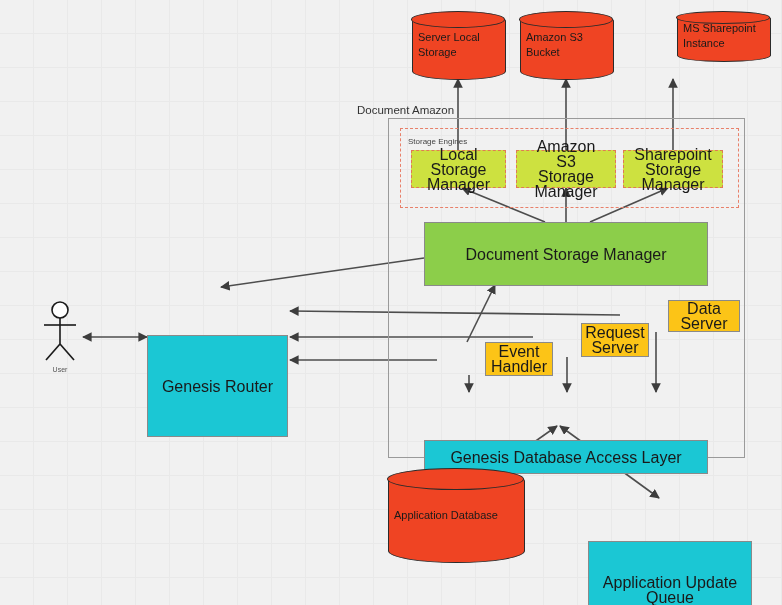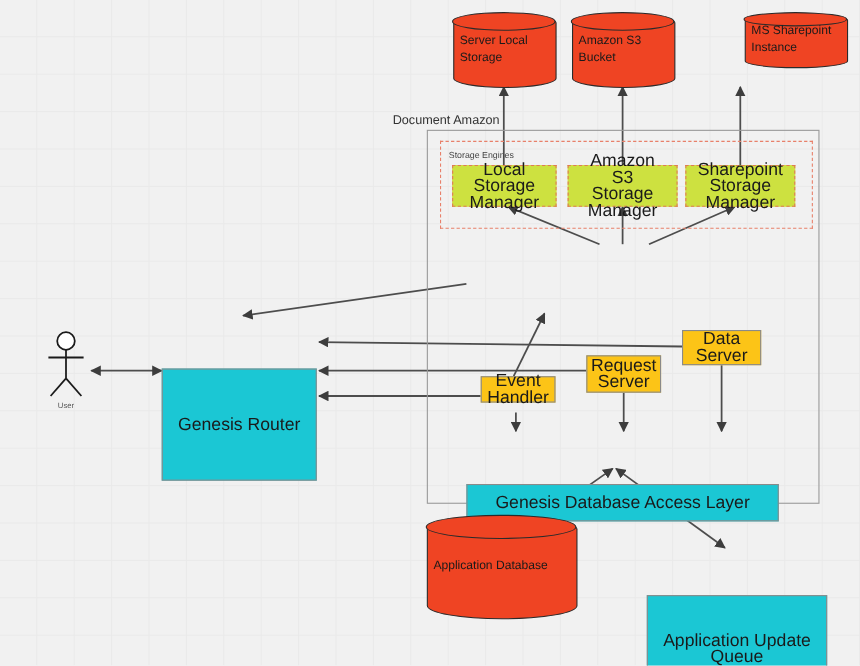--- a/index.html
+++ b/index.html
@@ -25,21 +25,21 @@
     display:flex;align-items:center;justify-content:center;
     text-align:center;
     color:#1a1a1a;
     font-size:16px;
     line-height:15px;
     padding:2px 12px;
   }
   .cyan{background:#1bc7d4;margin-top:48px;}
   .green{background:#8cce4a;}
   .lime{background:#cde140;border:1px dashed #e07a55;}
-  .amber{background:#fcc417;}
+  .amber{background:#fcc417;margin-left:48px;}
   .cyl-wrap{position:absolute;}
   .cyl{
     position:absolute;left:0;top:0;width:100%;height:100%;
     background:#ef4423;
     border:1px solid #2b2b2b;
     border-radius:50% / 13%;
   }
   .cyl-top{
     position:absolute;left:-1px;top:-1px;width:100%;height:22%;
     background:#ef4423;
@@ -162,32 +162,35 @@
   <div class="node box lime" style="left:411px;top:150px;width:95px;height:38px;">
     <span>Local Storage Manager</span>
   </div>
   <div class="node box lime" style="left:516px;top:150px;width:100px;height:38px;">
     <span>Amazon S3 Storage Manager</span>
   </div>
   <div class="node box lime" style="left:623px;top:150px;width:100px;height:38px;">
     <span>Sharepoint Storage Manager</span>
   </div>
 
+  <div class="node box green" style="left:424px;top:222px;width:284px;height:64px;">
+    <span>Document Storage Manager</span>
+  </div>
 
   <div class="node box cyan" style="left:147px;top:287px;width:141px;height:102px;">
     <span>Genesis Router</span>
   </div>
 
   <div class="node box amber" style="left:620px;top:300px;width:72px;height:32px;">
     <span>Data Server</span>
   </div>
   <div class="node box amber" style="left:533px;top:323px;width:68px;height:34px;">
     <span>Request Server</span>
   </div>
-  <div class="node box amber" style="left:437px;top:342px;width:68px;height:24px;">
+  <div class="node box amber" style="left:437px;top:342px;width:68px;height:34px;">
     <span>Event Handler</span>
   </div>
 
   <div class="node box cyan" style="left:424px;top:392px;width:284px;height:34px;">
     <span>Genesis Database Access Layer</span>
   </div>
 
   <div class="cyl-wrap" style="left:388px;top:469px;width:135px;height:92px;">
     <div class="cyl"></div>
     <div class="cyl-top"></div>

